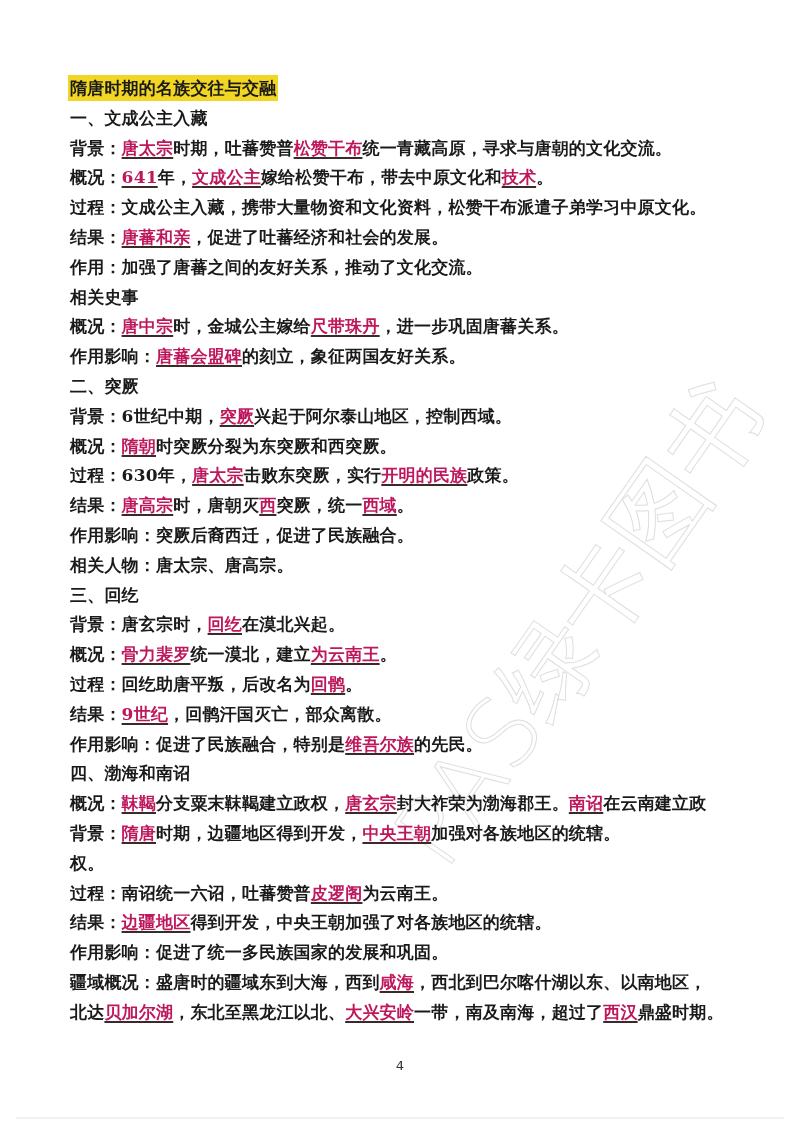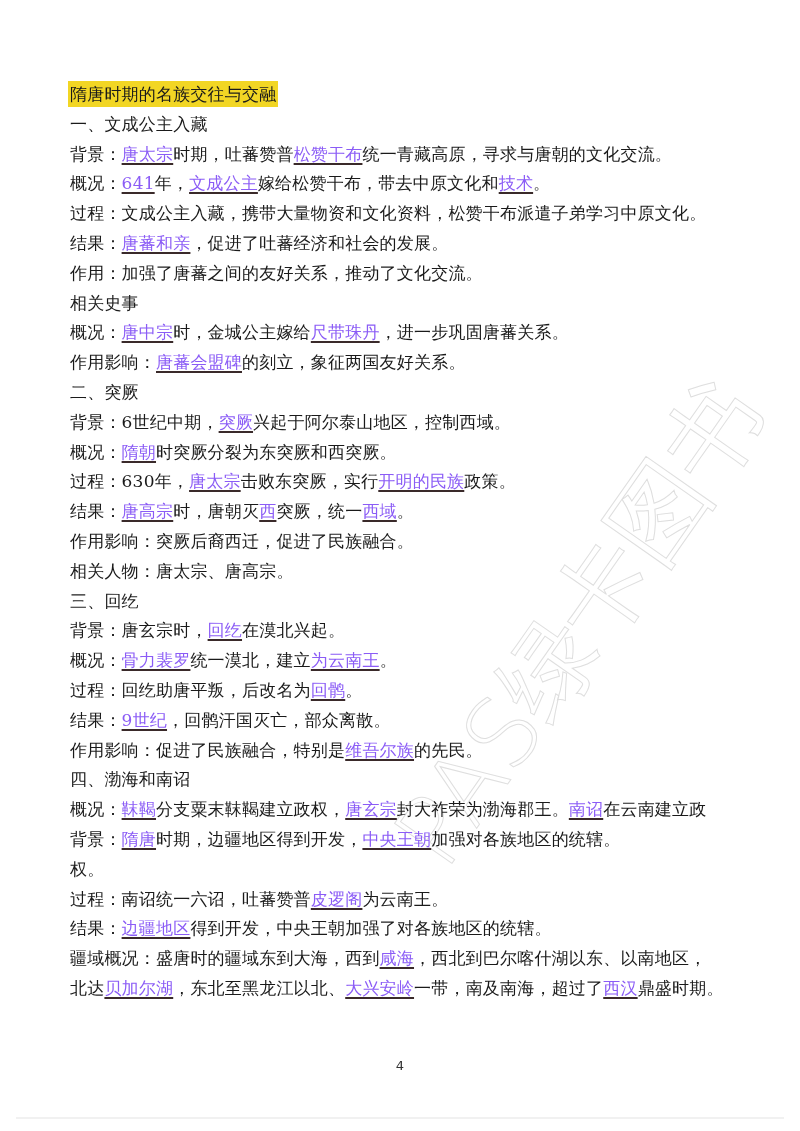--- a/index.html
+++ b/index.html
@@ -1,22 +1,22 @@
 <!DOCTYPE html>
 <html><head>
 <meta charset="utf-8">
 <style>
   html, body { margin:0; padding:0; background:#ffffff; }
   body { width:800px; height:1131px; position:relative; overflow:hidden;
          font-family:"DejaVu Serif","Liberation Serif",serif; color:#1a1a1a; }
   .page { position:absolute; left:0; top:0; width:800px; height:1131px; background:#fff; }
-  .content { position:absolute; left:70px; top:80px; width:700px; }
+  .content { position:absolute; left:70px; top:74px; width:700px;font-weight:bold; }
   .line { font-size:17px; line-height:29.8px; height:29.8px; white-space:nowrap; letter-spacing:0.2px; }
   .title { display:inline-block; background:#f2d624; padding:0 2px; margin-left:-2px; line-height:26px; }
-  .kw { color:#8b5cf6; text-decoration:underline; text-decoration-color:#3a2a2a; text-underline-offset:3px; text-decoration-thickness:1.5px; }
+  .kw { color:#be185d; text-decoration:underline; text-decoration-color:#3a2a2a; text-underline-offset:3px; text-decoration-thickness:1.5px; }
   .pagenum { position:absolute; left:0; width:800px; top:1058px; text-align:center; font-size:13px; color:#333;
              font-family:"DejaVu Sans","Liberation Sans",sans-serif; }
   .bottom-rule { position:absolute; left:16px; right:16px; top:1117px; height:2px; background:#f1f1f1; }
   .watermark { position:absolute; left:300px; top:560px; font-size:96px; color:rgba(170,170,170,0.35);
                transform:rotate(-55deg); transform-origin:center; white-space:nowrap;
                font-family:"DejaVu Sans","Liberation Sans",sans-serif; font-weight:200; pointer-events:none;
                -webkit-text-stroke:1px rgba(160,160,160,0.35); color:transparent; }
 </style>
 </head>
 <body>
@@ -50,20 +50,21 @@
         <div class="line"><span>概况：</span><span class="kw">骨力裴罗</span><span>统一漠北，建立</span><span class="kw">为云南王</span><span>。</span></div>
         <div class="line"><span>过程：回纥助唐平叛，后改名为</span><span class="kw">回鹘</span><span>。</span></div>
         <div class="line"><span>结果：</span><span class="kw">9世纪</span><span>，回鹘汗国灭亡，部众离散。</span></div>
         <div class="line"><span>作用影响：促进了民族融合，特别是</span><span class="kw">维吾尔族</span><span>的先民。</span></div>
         <div class="line">四、渤海和南诏</div>
         <div class="line"><span>概况：</span><span class="kw">靺鞨</span><span>分支粟末靺鞨建立政权，</span><span class="kw">唐玄宗</span><span>封大祚荣为渤海郡王。</span><span class="kw">南诏</span><span>在云南建立政</span></div>
         <div class="line"><span>背景：</span><span class="kw">隋唐</span><span>时期，边疆地区得到开发，</span><span class="kw">中央王朝</span><span>加强对各族地区的统辖。</span></div>
         <div class="line"><span>权。</span></div>
         <div class="line"><span>过程：南诏统一六诏，吐蕃赞普</span><span class="kw">皮逻阁</span><span>为云南王。</span></div>
         <div class="line"><span>结果：</span><span class="kw">边疆地区</span><span>得到开发，中央王朝加强了对各族地区的统辖。</span></div>
+        <div class="line"><span>作用影响：促进了统一多民族国家的发展和巩固。</span></div>
         <div class="line"><span>疆域概况：盛唐时的疆域东到大海，西到</span><span class="kw">咸海</span><span>，西北到巴尔喀什湖以东、以南地区，</span></div>
         <div class="line"><span>北达</span><span class="kw">贝加尔湖</span><span>，东北至黑龙江以北、</span><span class="kw">大兴安岭</span><span>一带，南及南海，超过了</span><span class="kw">西汉</span><span>鼎盛时期。</span></div>
       </div>
   </div>
 
   <div class="pagenum">4</div>
   <div class="bottom-rule"></div>
 </div>
 
 </body></html>

